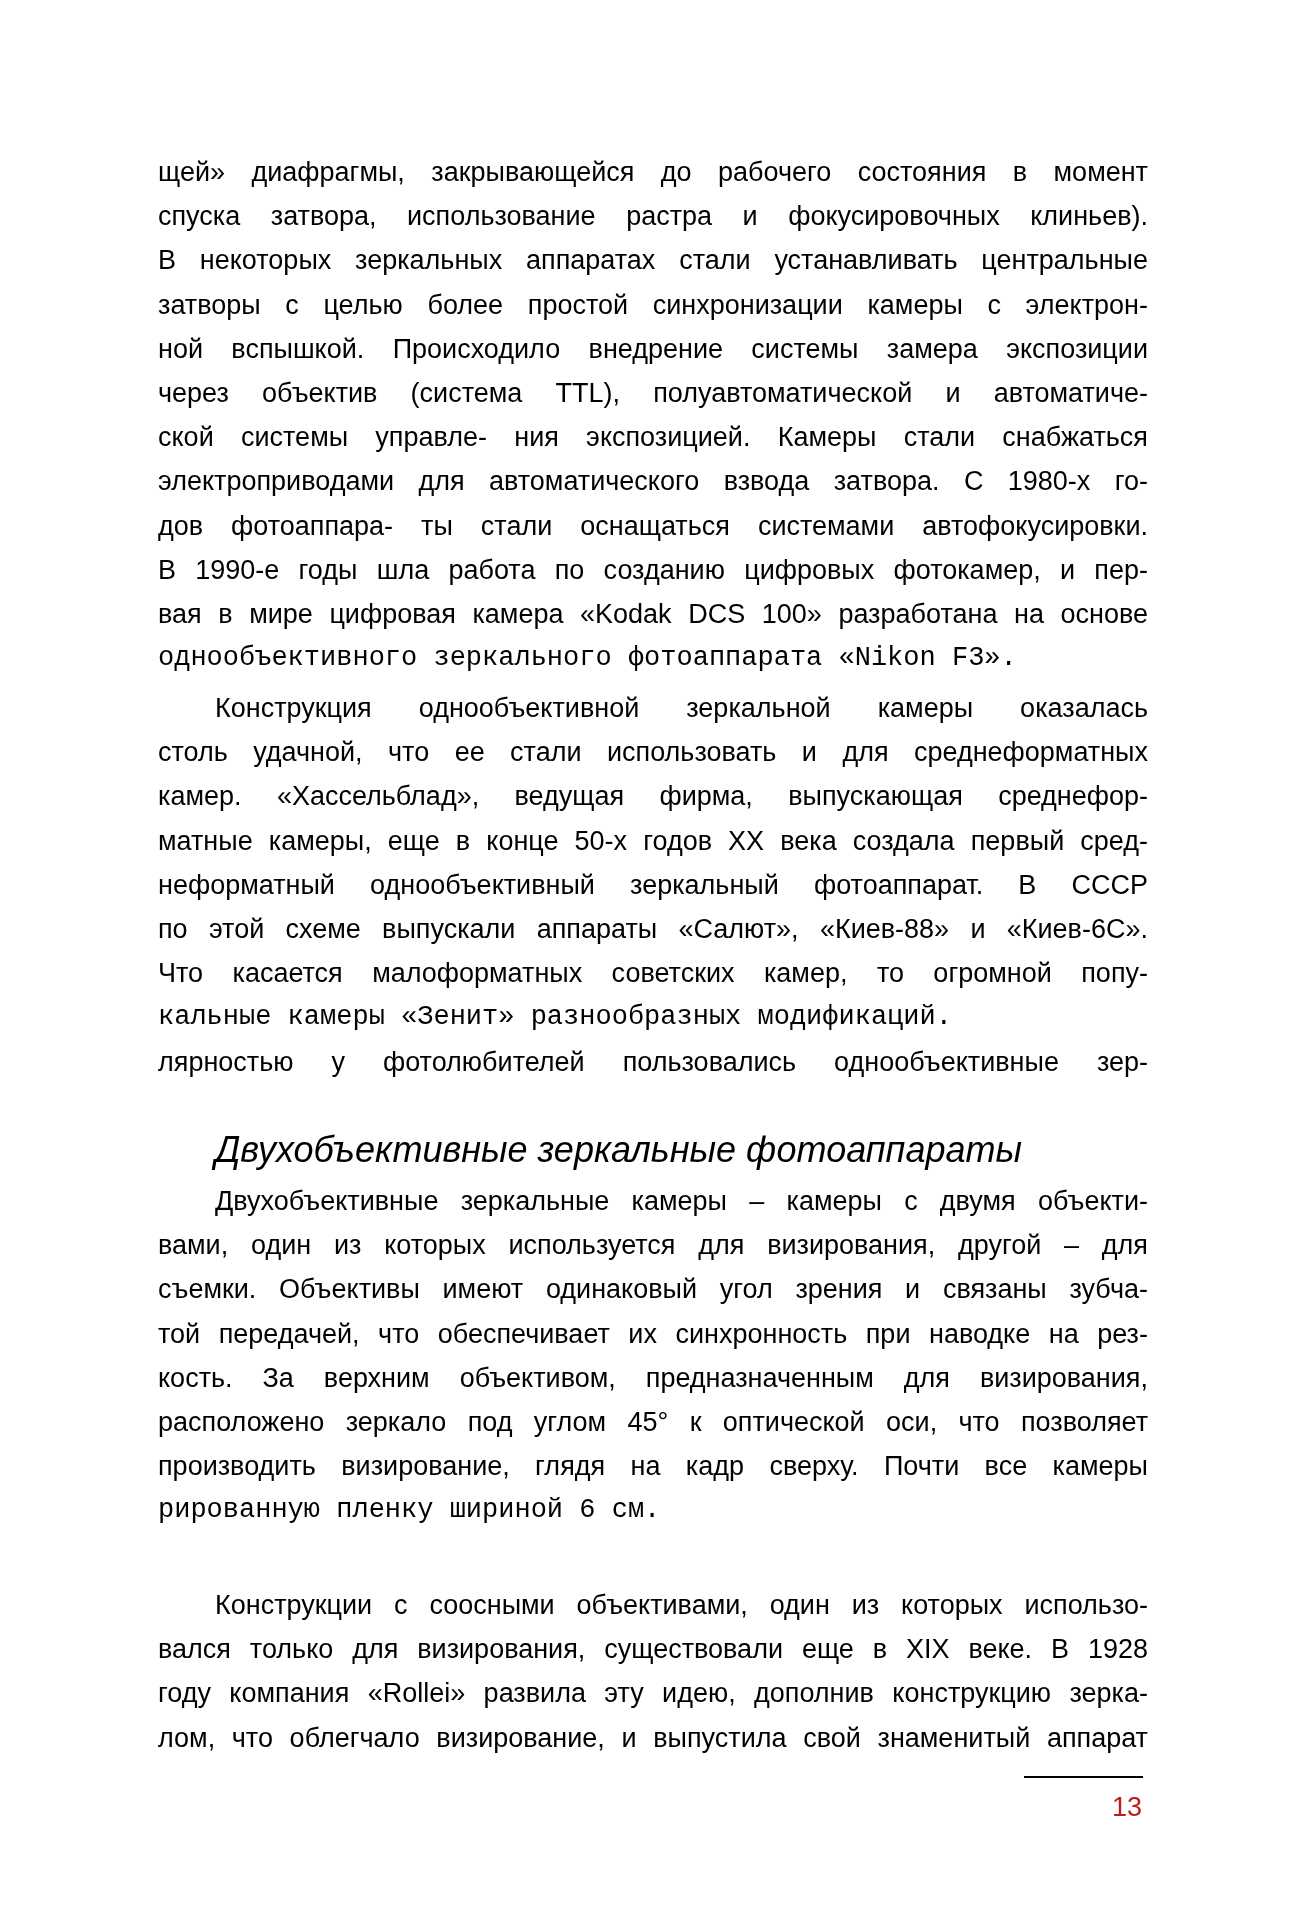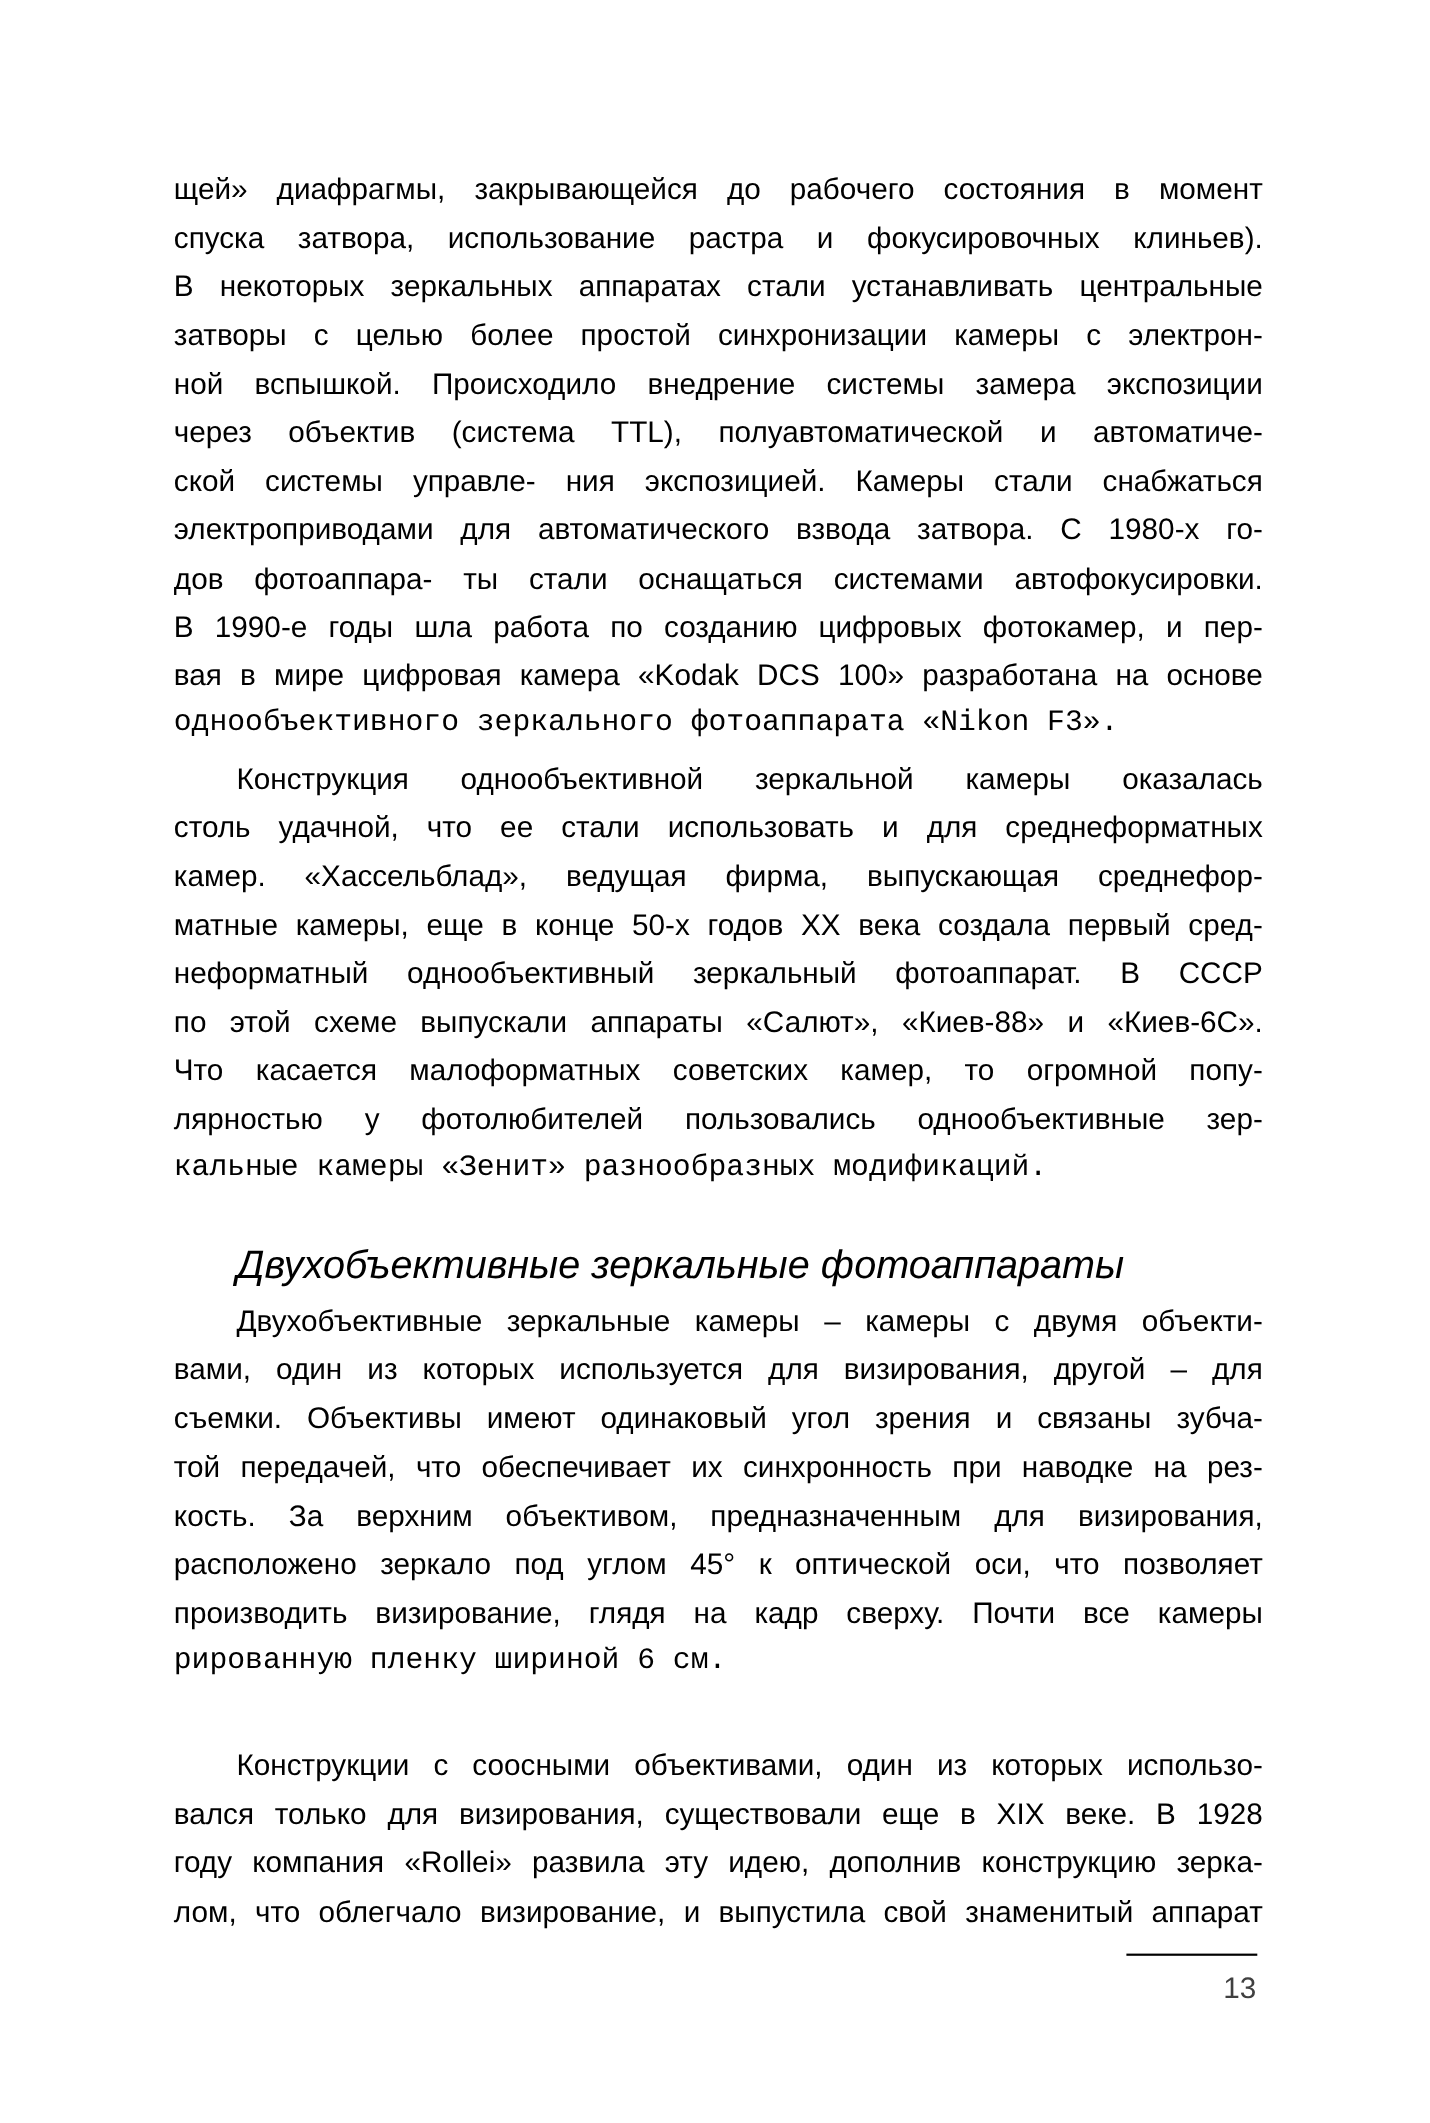--- a/index.html
+++ b/index.html
@@ -4,21 +4,21 @@
 <style>
   html, body { margin: 0; padding: 0; background: #ffffff; }
   body { width: 1300px; height: 1930px; position: relative; overflow: hidden; font-family: "Liberation Sans", sans-serif; color: #000; }
   .page { position: absolute; left: 0; top: 0; width: 1300px; height: 1819px; }
   .text-block { position: absolute; left: 158px; width: 990px; font-size: 27px; }
   .line { height: 44.2px; line-height: 44.2px; white-space: nowrap; text-align: justify; text-align-last: justify; overflow: visible; }
   .line.last { text-align-last: left; font-family: Liberation Mono, monospace; }
   .line.indent { padding-left: 57px; }
   .heading { position: absolute; left: 215px; font-size: 36px; font-style: italic; line-height: 44.2px; height: 44.2px; white-space: nowrap; }
   .rule { position: absolute; left: 1024px; width: 119px; top: 1776px; height: 0; border-top: 2px solid #000; }
-  .page-number { position: absolute; right: 158px; top: 1792px; font-size: 27px; font-weight: 300; color: #404040; line-height: 30px; }
+  .page-number { position: absolute; right: 158px; top: 1792px; font-size: 27px; font-weight: 300; color: #b91c1c; line-height: 30px; }
 </style>
 </head>
 <body>
 
 <div class="page">
 
   <div class="text-block" style="top:150px;">
     <div class="line">щей» диафрагмы, закрывающейся до рабочего состояния в момент</div>
     <div class="line">спуска затвора, использование растра и фокусировочных клиньев).</div>
     <div class="line">В некоторых зеркальных аппаратах стали устанавливать центральные</div>
@@ -34,22 +34,22 @@
   </div>
 
   <div class="text-block" style="top:686px;">
     <div class="line indent">Конструкция однообъективной зеркальной камеры оказалась</div>
     <div class="line">столь удачной, что ее стали использовать и для среднеформатных</div>
     <div class="line">камер. «Хассельблад», ведущая фирма, выпускающая среднефор-</div>
     <div class="line">матные камеры, еще в конце 50-х годов XX века создала первый сред-</div>
     <div class="line">неформатный однообъективный зеркальный фотоаппарат. В СССР</div>
     <div class="line">по этой схеме выпускали аппараты «Салют», «Киев-88» и «Киев-6С».</div>
     <div class="line">Что касается малоформатных советских камер, то огромной попу-</div>
+    <div class="line last">кальные камеры «Зенит» разнообразных модификаций.</div>
     <div class="line">лярностью у фотолюбителей пользовались однообъективные зер-</div>
-    <div class="line last">кальные камеры «Зенит» разнообразных модификаций.</div>
   </div>
 
   <div class="heading" style="top:1128px;">Двухобъективные зеркальные фотоаппараты</div>
 
   <div class="text-block" style="top:1179px;">
     <div class="line indent">Двухобъективные зеркальные камеры – камеры с двумя объекти-</div>
     <div class="line">вами, один из которых используется для визирования, другой – для</div>
     <div class="line">съемки. Объективы имеют одинаковый угол зрения и связаны зубча-</div>
     <div class="line">той передачей, что обеспечивает их синхронность при наводке на рез-</div>
     <div class="line">кость. За верхним объективом, предназначенным для визирования,</div>

